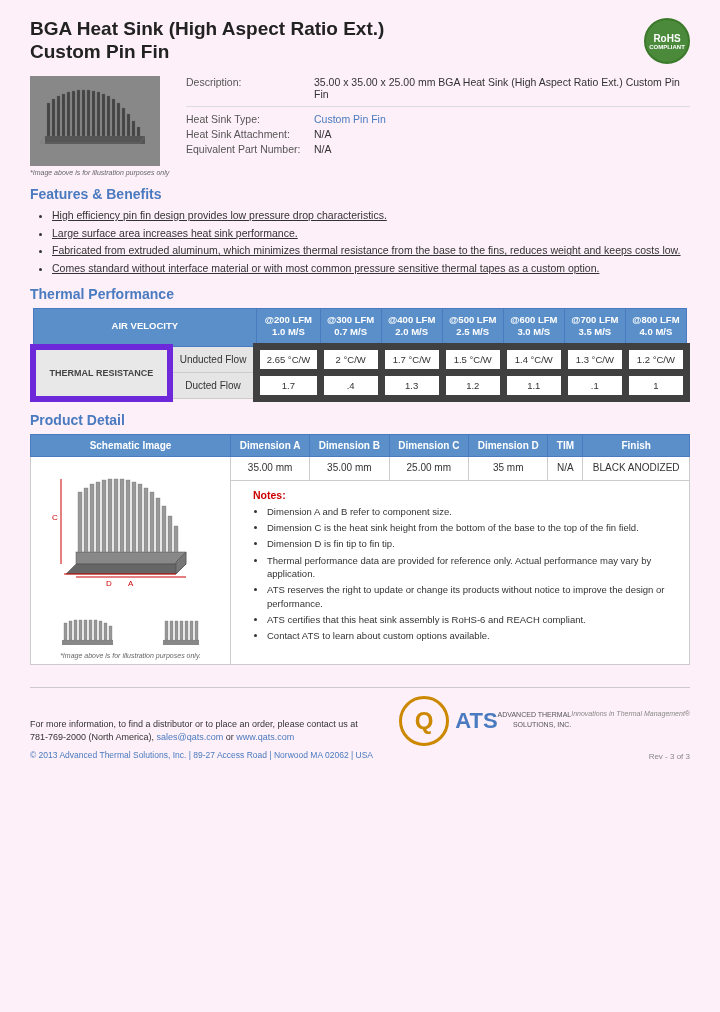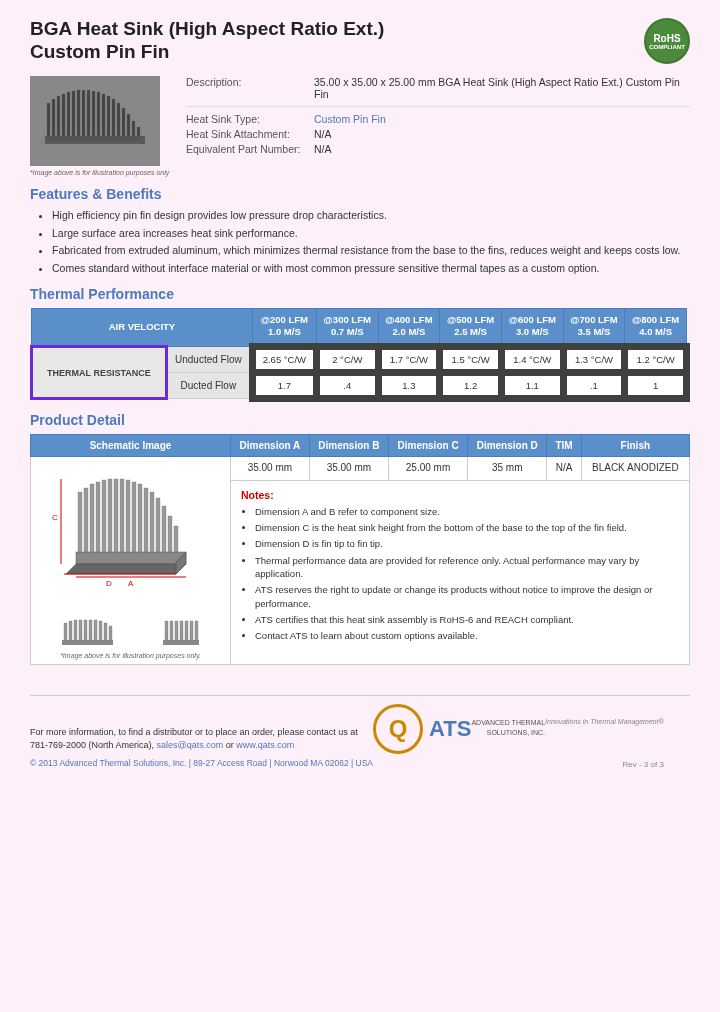--- a/index.html
+++ b/index.html
@@ -101,20 +101,21 @@
     .features-list {
       list-style: disc;
       padding-left: 22px;
       margin-bottom: 8px;
     }
     .features-list li {
       font-size: 10.5px;
       color: #333;
       margin-bottom: 3px;
       line-height: 1.4;
+      text-decoration: underline;
     }
     
     .thermal-table {
       width: 100%;
       border-collapse: collapse;
       margin-bottom: 10px;
       font-size: 10px;
     }
     .thermal-table .header-row td {
       background: #5b8fc9;
@@ -172,44 +173,45 @@
     }
     .detail-table .schematic-cell {
       width: 200px;
       text-align: center;
       padding: 8px;
       background: #fff;
       vertical-align: top;
     }
     .notes-cell {
       text-align: left !important;
-      padding: 8px 10px !important;
+      padding: 8px 22px !important;
     }
     .notes-title {
       font-weight: bold;
       color: #cc0000;
       margin-bottom: 4px;
       font-size: 10.5px;
     }
     .notes-list {
       list-style: disc;
       padding-left: 14px;
     }
     .notes-list li {
       font-size: 9.5px;
       margin-bottom: 3px;
       line-height: 1.4;
       color: #333;
     }
     
     .footer {
-      margin-top: 30px;
+      margin-top: 22px;
       border-top: 1px solid #ccc;
       padding-top: 8px;
       display: flex;
+      justify-content: space-between;
       align-items: flex-end;
     }
     .footer-left {
       font-size: 9px;
       color: #333;
       line-height: 1.5;
     }
     .footer-left a { color: #4a7abf; text-decoration: none; }
     .footer-copyright {
       font-size: 8.5px;
@@ -247,21 +249,21 @@
       color: #888;
       margin-top: 6px;
     }
     
     .span-cell {
       background: #e8e8e8;
       text-align: center;
       font-weight: bold;
       font-size: 9px;
       padding: 4px 6px;
-      border: 3px solid #6d28d9;
+      border: 6px solid #6d28d9;
       color: #444;
       vertical-align: middle;
     }
   </style>
 </head>
 <body>
 
 <div class="page">
 
   <div class="header">

